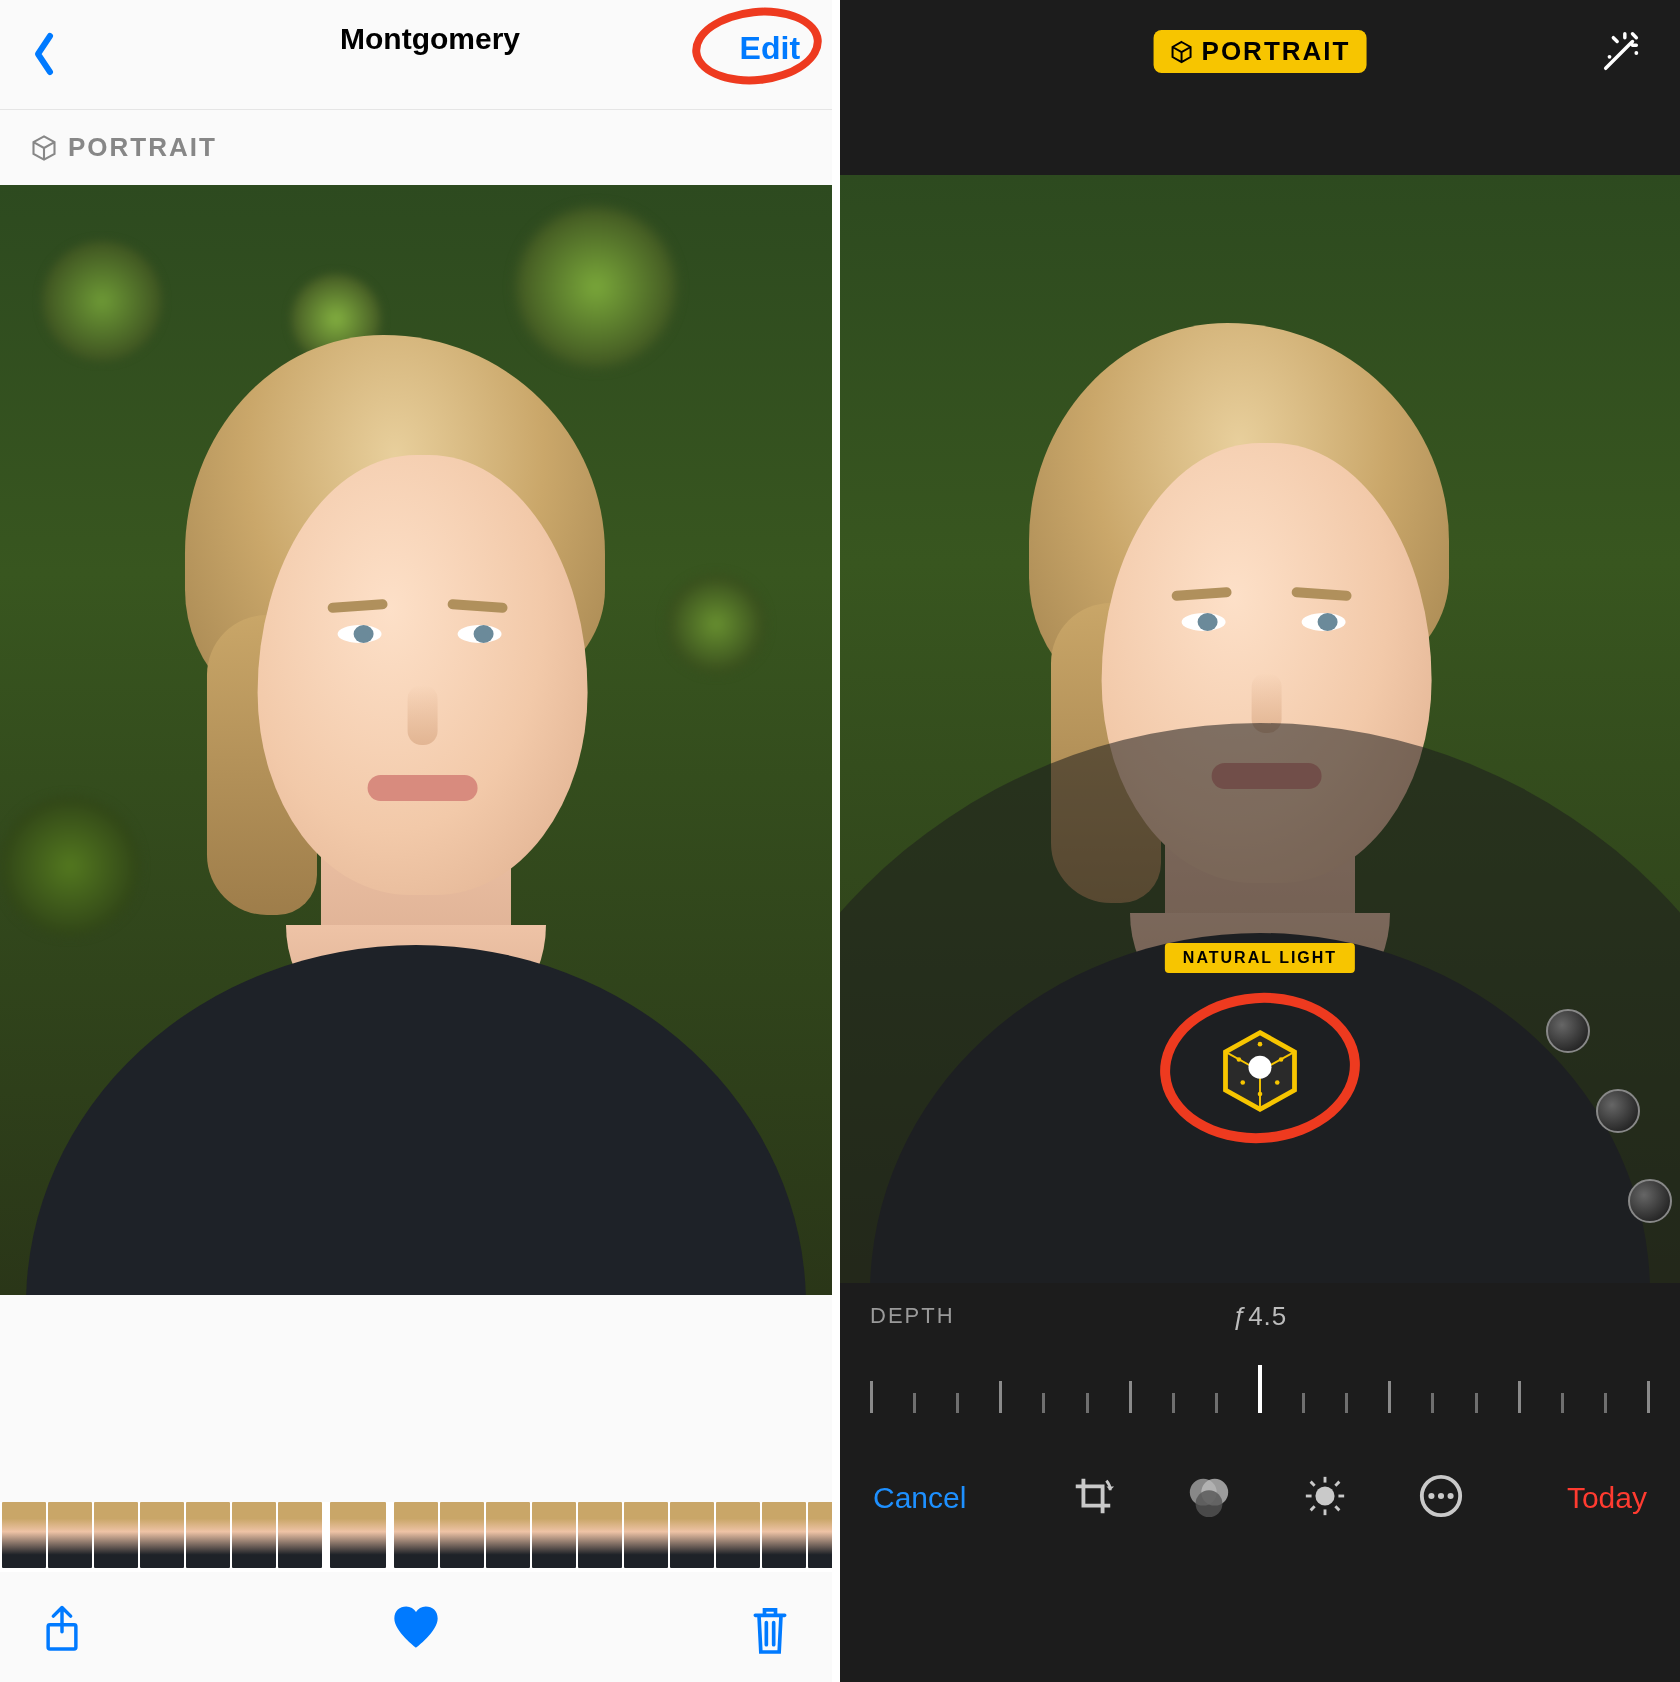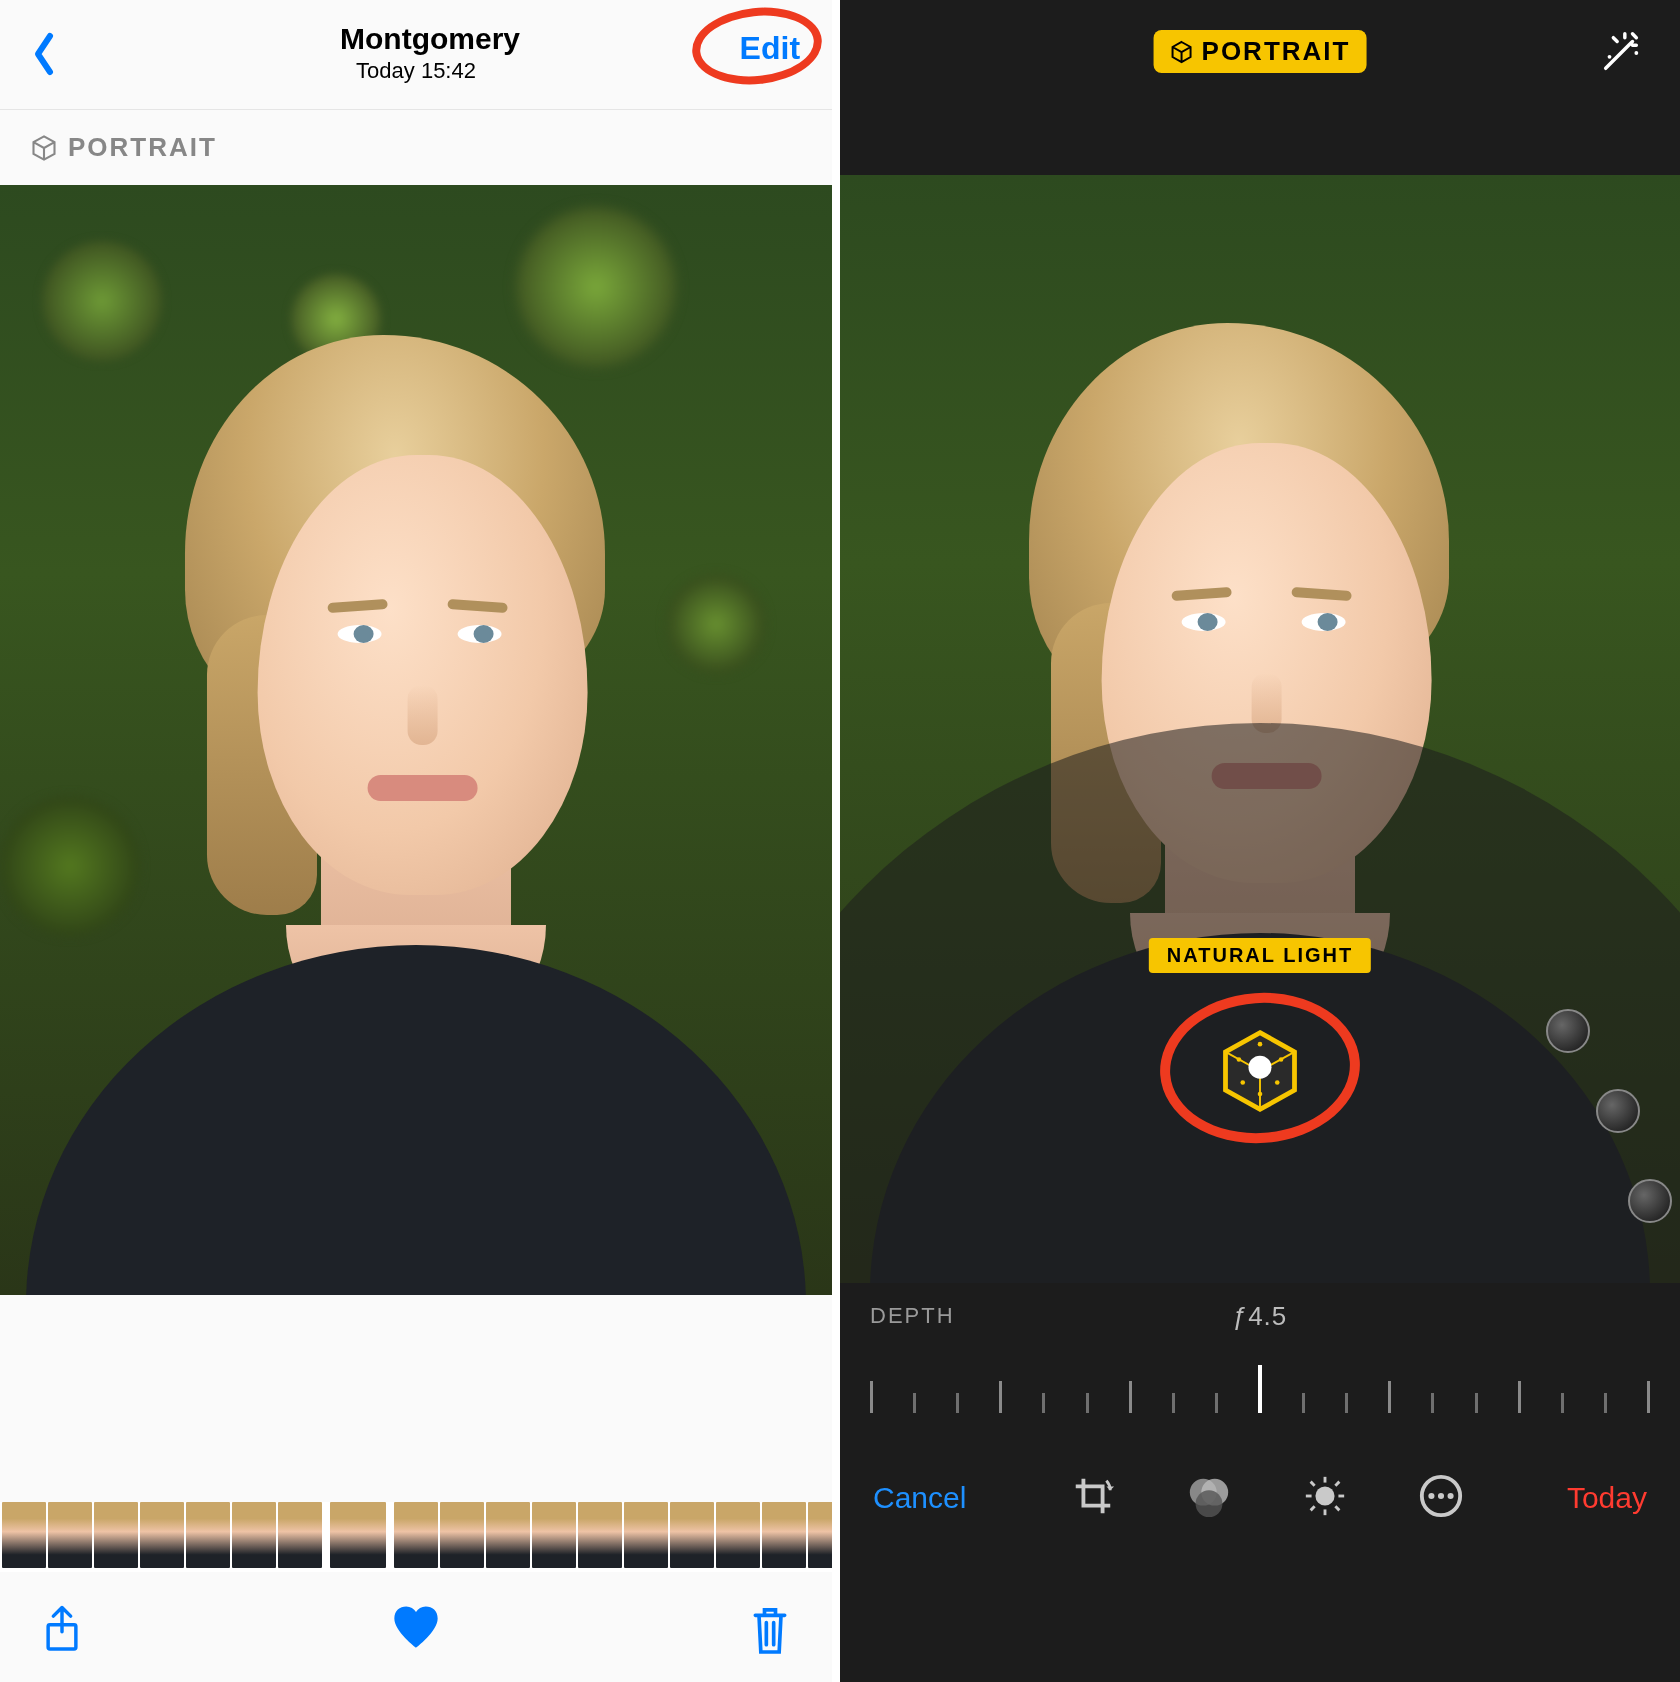--- a/index.html
+++ b/index.html
@@ -129,21 +129,21 @@
     border-radius: 8px; display: flex; align-items: center; gap: 8px;
   }
   .wand { position: absolute; right: 36px; top: 30px; width: 46px; height: 46px; color: #fff; }
 
   .right-photo { position: relative; height: 1108px; overflow: hidden;
     background: linear-gradient(180deg, #2d4a1f 0%, #38561f 35%, #2a3618 100%);
   }
 
   .lighting-label {
     position: absolute; left: 50%; bottom: 310px; transform: translateX(-50%);
-    background: #f7c500; color: #000; font-weight: 700; font-size: 20px;
+    background: #f7c500; color: #000; font-weight: 700; font-size: 16px;
     letter-spacing: 2px; padding: 6px 18px; border-radius: 4px; z-index: 20;
   }
   .lighting-dial {
     position: absolute; left: 50%; bottom: -560px; transform: translateX(-50%);
     width: 1120px; height: 1120px; border-radius: 50%;
     background: rgba(30,30,30,0.55); z-index: 15;
   }
   .dial-center {
     position: absolute; left: 50%; bottom: 166px; transform: translateX(-50%);
     width: 92px; height: 92px; z-index: 22;
@@ -196,21 +196,20 @@
 <div class="left">
 
   <div class="left-header">
     <span class="back-btn">
       <svg viewBox="0 0 24 48" width="28" height="48">
         <polyline points="18,6 6,24 18,42" fill="none" stroke="#007aff" stroke-width="6" stroke-linecap="round" stroke-linejoin="round"></polyline>
       </svg>
     </span>
     <div class="title-block">
       <div class="title">Montgomery</div>
-      <div class="subtitle">Today  15:42</div>
     </div>
     <span class="edit-btn">Edit</span>
     <div class="edit-circle"></div>
   </div>
 
   <div class="portrait-tag">
     <svg class="cube-icon" viewBox="0 0 24 24">
       <path d="M12 2 L21 7 L21 17 L12 22 L3 17 L3 7 Z M3 7 L12 12 L21 7 M12 12 L12 22" fill="none" stroke="#878787" stroke-width="1.8"></path>
     </svg>
     <span>PORTRAIT</span>

